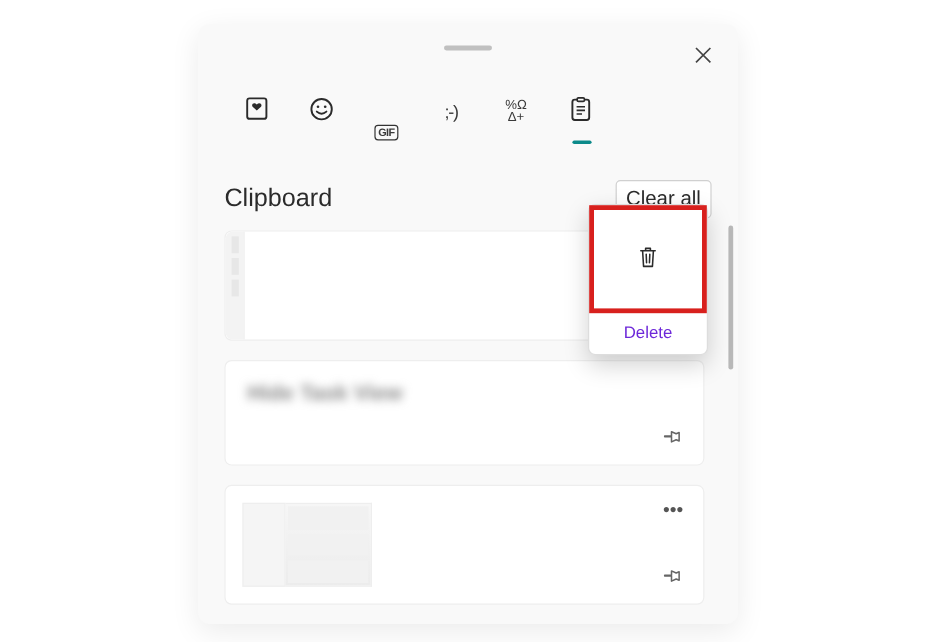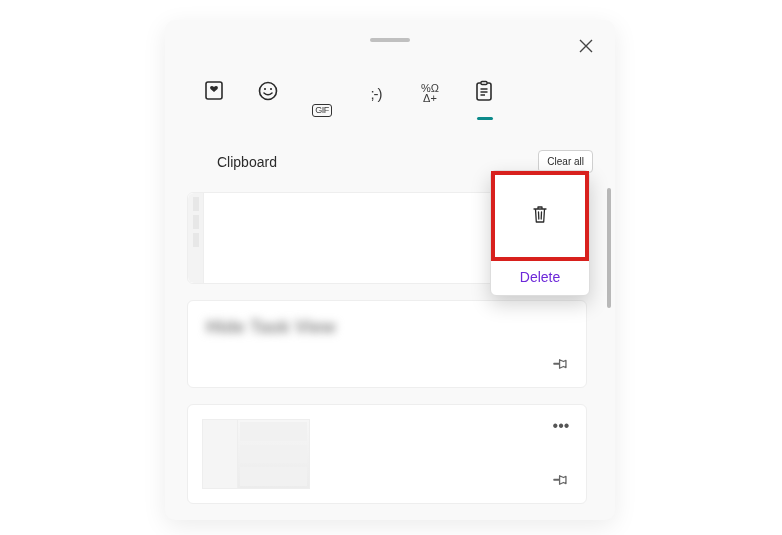--- a/index.html
+++ b/index.html
@@ -73,21 +73,21 @@
       left: 6px;
       width: 16px;
       height: 3px;
       background: #0c8a8a;
       border-radius: 2px;
     }
     .gif-box {
       border: 1.6px solid #333;
       border-radius: 3px;
       font-size: 9px;
-      font-weight: 400;
+      font-weight: 700;
       letter-spacing: -0.5px;
       padding: 1px 2px;
       line-height: 1;
       margin-top: 35px;
     }
     .kaomoji-text {
       font-size: 15px;
       font-weight: 500;
       letter-spacing: -1px;
     }
@@ -100,31 +100,30 @@
     .section-header {
       position: absolute;
       top: 130px;
       left: 22px;
       right: 22px;
       display: flex;
       justify-content: space-between;
       align-items: center;
     }
     .section-title {
-      font-size: 14px;
+      font-size: 21px;
       font-weight: 400;
       color: #2b2b2b;
-      margin-left: 30px;
     }
     .clear-all-btn {
       background: #ffffff;
       border: 1px solid #d0d0d0;
       border-radius: 4px;
       padding: 5px 8px;
-      font-size: 10px;
+      font-size: 17px;
       color: #2b2b2b;
       cursor: pointer;
     }
     .scrollbar {
       position: absolute;
       right: 4px;
       top: 168px;
       width: 4px;
       height: 120px;
       background: #b8b8b8;

